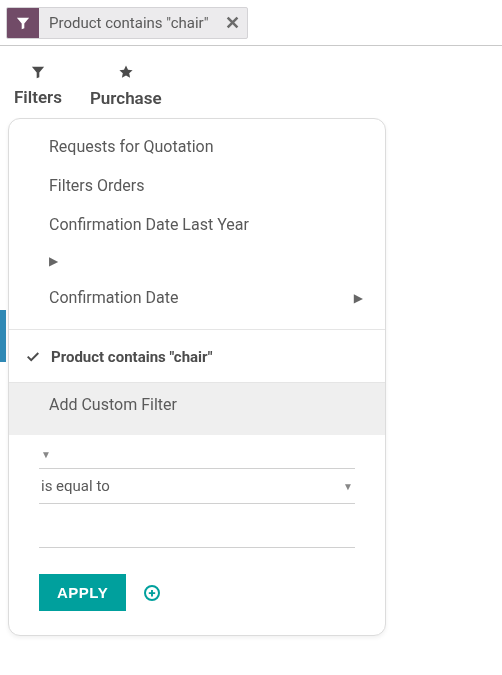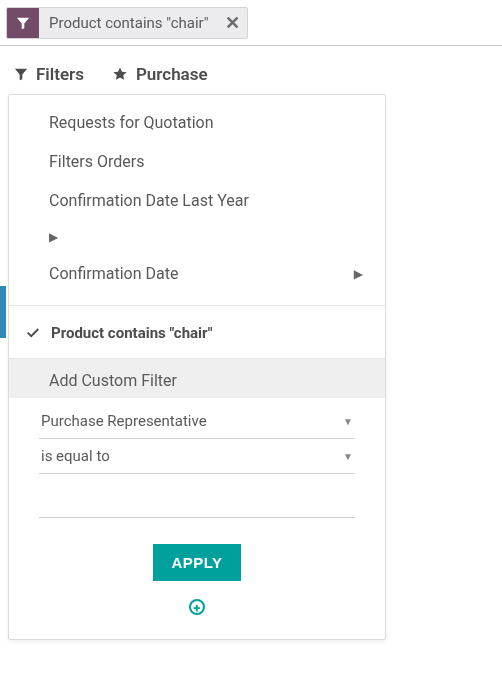--- a/index.html
+++ b/index.html
@@ -74,20 +74,21 @@
     padding: 18px 14px 10px 14px;
   }
   .toolbar-btn {
     display: inline-flex;
     align-items: center;
     gap: 8px;
     font-size: 17px;
     font-weight: 600;
     color: #4c4c4c;
     cursor: pointer;
+    flex-direction: column;
   }
   .toolbar-btn svg { fill: #4c4c4c; }
 
   
   .panel-wrap {
     position: relative;
     padding-left: 8px;
   }
   .left-accent {
     position: absolute;
@@ -95,21 +96,21 @@
     top: 192px;
     width: 6px;
     height: 52px;
     background: #2f89b5;
   }
   .panel {
     width: 378px;
     background: #fff;
     border: 1px solid #dcdcdc;
     box-shadow: 0 2px 4px rgba(0,0,0,0.06);
-    border-radius: 2px;
+    border-radius: 12px;
   }
   .menu-list { padding: 8px 0; }
   .menu-item {
     display: flex;
     align-items: center;
     justify-content: space-between;
     padding: 10px 22px 10px 40px;
     font-size: 16px;
     color: #595959;
     cursor: pointer;
@@ -129,21 +130,21 @@
     padding: 14px 16px;
     margin: 2px 0;
     font-weight: 700;
     color: #4c4c4c;
     cursor: pointer;
   }
   .active-filter svg { fill: #4c4c4c; }
 
   .custom-header {
     background: #efefef;
-    padding: 12px 20px 8px 40px;
+    padding: 12px 20px 21px 40px;
     font-size: 16px;
     color: #5a5a5a;
     border-top: 1px solid #e5e5e5;
     cursor: pointer;
   }
   .custom-body {
     padding: 6px 30px 24px 30px;
   }
   .select-row {
     display: flex;
@@ -162,21 +163,20 @@
   .empty-input {
     border-bottom: 1px solid #d0d0d0;
     height: 30px;
     margin-top: 14px;
   }
   .actions {
     display: flex;
     align-items: center;
     gap: 18px;
     margin-top: 26px;
-    flex-direction: column;
   }
   .btn-apply {
     background: #00a09d;
     color: #fff;
     border: none;
     padding: 10px 18px;
     font-size: 15px;
     font-weight: 700;
     letter-spacing: 0.5px;
     cursor: pointer;
@@ -265,21 +265,20 @@
         </svg>
       <span>Product contains "chair"</span>
     </div>
 
     <div class="custom-header">
       <span>Add Custom Filter</span>
     </div>
 
     <div class="custom-body">
       <div class="select-row">
-        <span>Purchase Representative</span>
         <span class="caret">▼</span>
       </div>
       <div class="select-row">
         <span>is equal to</span>
         <span class="caret">▼</span>
       </div>
       <div class="empty-input"></div>
 
       <div class="actions">
         <button class="btn-apply">APPLY</button>

